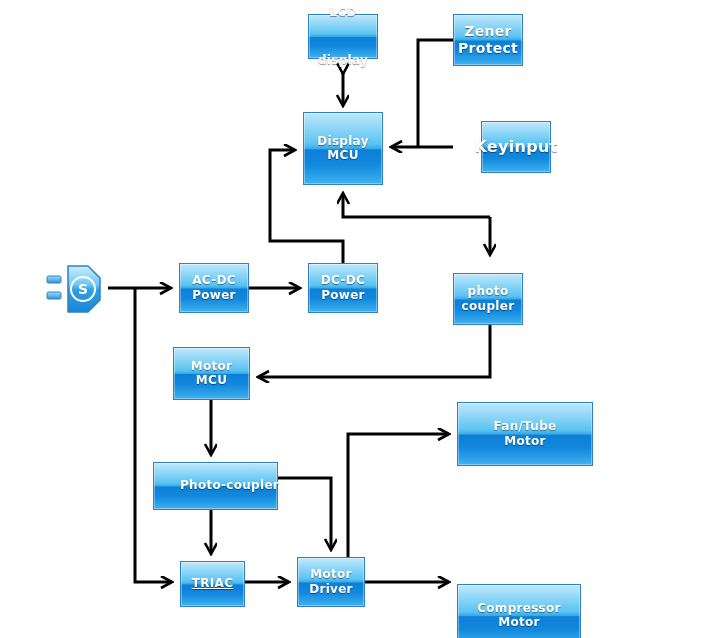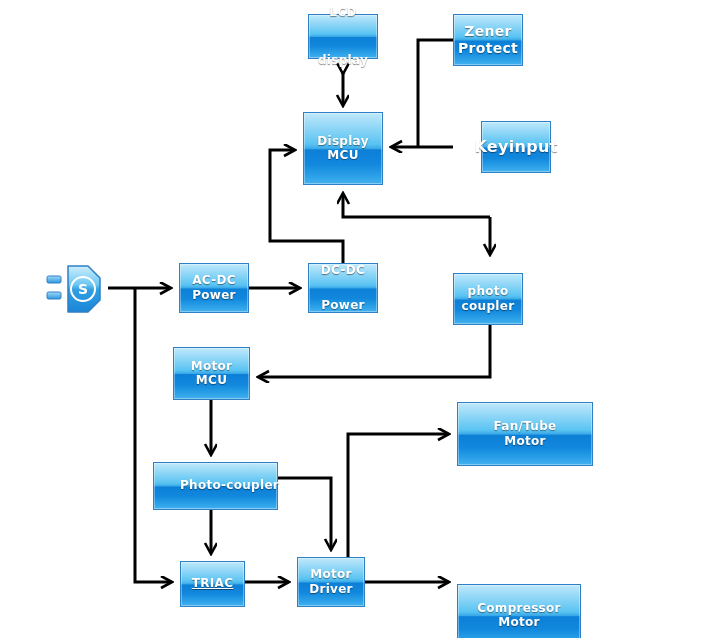--- a/index.html
+++ b/index.html
@@ -107,21 +107,21 @@
         <span class="ln l1">Display</span>
         <span class="ln">MCU</span>
       </div>
       <div class="node" style="left: 453px; top: 121px; width: 70px; height: 52px; font-size: 16px; margin-left: 28px;">
         <span class="ln l1">Keyinput</span>
       </div>
       <div class="node" style="left: 179px; top: 263px; width: 70px; height: 50px; font-size: 12px; justify-content: center;">
         <span class="ln l1">AC-DC</span>
         <span class="ln">Power</span>
       </div>
-      <div class="node" style="left: 308px; top: 263px; width: 70px; height: 50px; font-size: 12px; justify-content: space-between;">
+      <div class="node" style="left: 308px; top: 263px; width: 70px; height: 50px; font-size: 12px;">
         <span class="ln l1">DC-DC</span>
         <span class="ln">Power</span>
       </div>
       <div class="node" style="left: 453px; top: 261px; width: 70px; height: 52px; font-size: 12px; margin-top: 12px;">
         <span class="ln l1">photo</span>
         <span class="ln">coupler</span>
       </div>
       <div class="node" style="left: 173px; top: 347px; width: 77px; height: 53px; font-size: 12px;">
         <span class="ln l1">Motor</span>
         <span class="ln">MCU</span>

